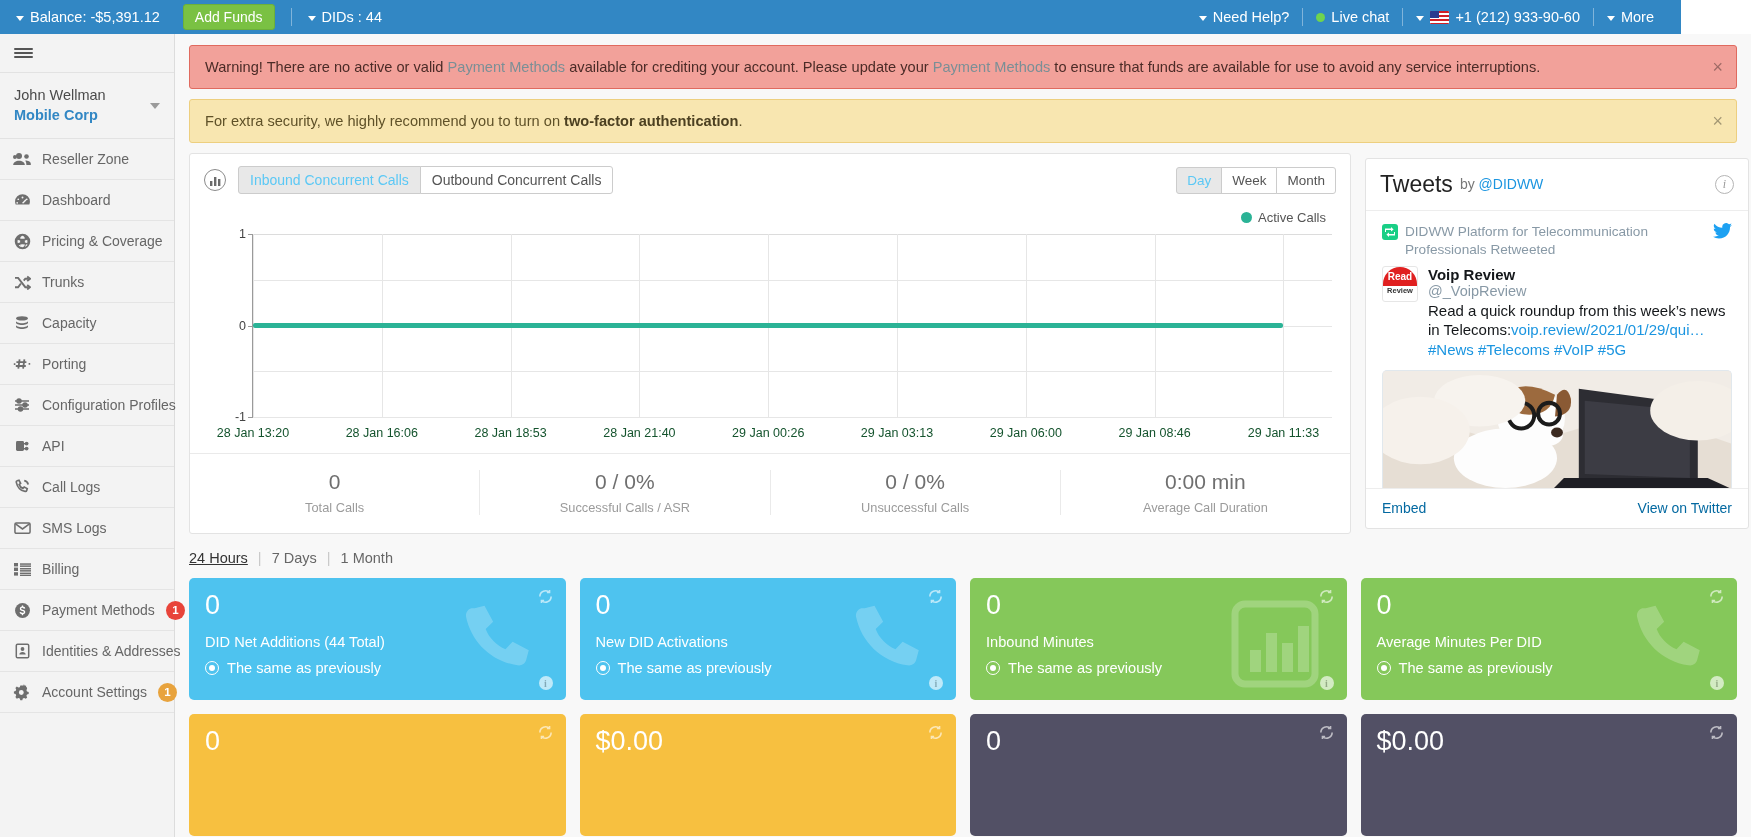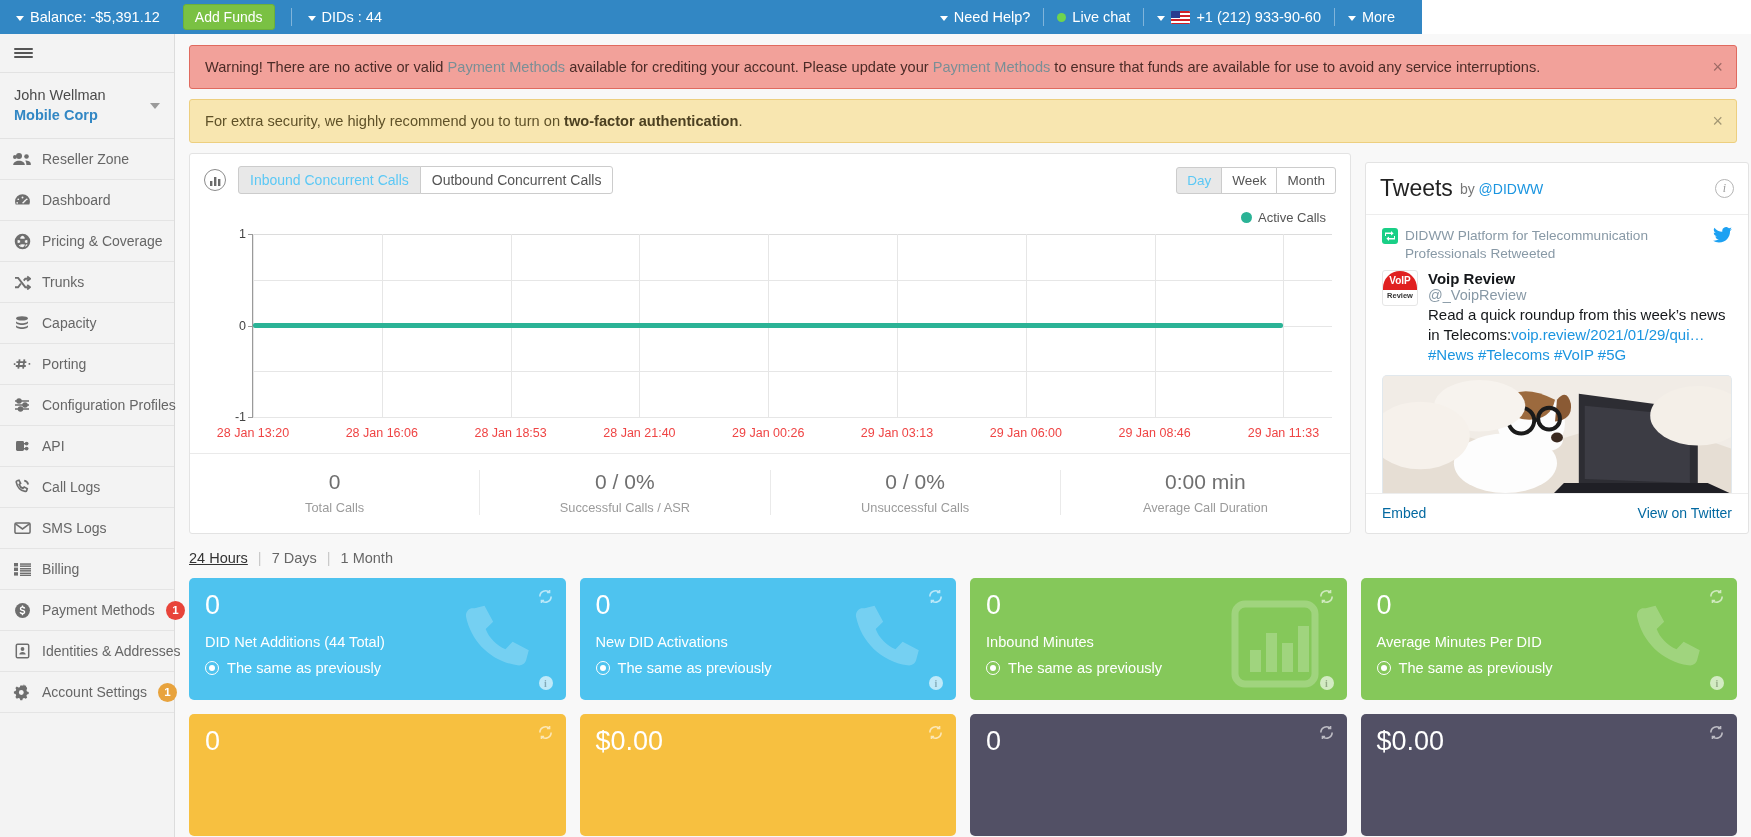--- a/index.html
+++ b/index.html
@@ -7,21 +7,21 @@
     width: 1751px; height: 837px;
     overflow: hidden;
     font-family: "Liberation Sans", sans-serif;
     background: #ffffff;
     color: #444;
   }
 
   
   .topbar {
     position: absolute; top: 0; left: 0;
-    width: 1422px; height: 34px;
+    width: 1681px; height: 34px;
     background: #3287c4;
     display: flex; align-items: center;
     color: #ffffff; font-size: 14.5px;
     padding: 0 14px;
     z-index: 40;
   }
   .topbar-left { display: flex; align-items: center; gap: 0; }
   .topbar-right { margin-left: auto; display: flex; align-items: center; }
   .tb-item {
     display: flex; align-items: center; gap: 6px;
@@ -142,21 +142,21 @@
   .alert a { color: #7a8f96; text-decoration: none; }
   .alert.warn b { font-weight: bold; color: #4c4021; }
   .alert-close {
     position: absolute; right: 13px; top: 50%;
     transform: translateY(-50%);
     font-size: 18px; line-height: 1; color: rgba(0,0,0,.35);
     cursor: pointer; background: none; border: none;
     font-family: "Liberation Sans", sans-serif;
   }
 
-  .content-row { display: flex; gap: 14px; align-items: flex-end; }
+  .content-row { display: flex; gap: 14px; align-items: center; }
   .col-left { width: 1162px; flex: 0 0 1162px; }
   .col-right { width: 384px; flex: 0 0 384px; }
 
   .panel {
     background: #fff; border: 1px solid #e3e3e3; border-radius: 3px;
   }
 
   
   .chart-head {
     display: flex; align-items: center;
@@ -207,21 +207,21 @@
   .ytick {
     position: absolute; right: 100%; margin-right: 7px;
     font-size: 12.5px; color: #444; transform: translateY(-50%);
     white-space: nowrap;
   }
   .ytickmark {
     position: absolute; left: -5px; width: 5px; height: 1px; background: #9a9a9a;
   }
   .xtick {
     position: absolute; top: 100%; margin-top: 9px;
-    font-size: 12.5px; color: #ef4444; transform: translateX(-50%);
+    font-size: 12.5px; color: #14532d; transform: translateX(-50%);
     white-space: nowrap;
   }
 
   .stats-row {
     display: flex; border-top: 1px solid #eaeaea;
     padding: 16px 0 18px 0;
   }
   .stat {
     flex: 1; text-align: center; border-right: 1px solid #eaeaea;
   }
@@ -669,21 +669,21 @@
             <span class="rt-icon">
               <svg width="10" height="10" viewBox="0 0 10 10" fill="currentColor">
                 <path d="M1 3h5v1.6L8.6 2.4 6 0v1.6H0V5h1V3zM9 7H4V5.4L1.4 7.6 4 10V8.4h6V5H9v2z"></path>
               </svg>
             </span>
             <span>DIDWW Platform for Telecommunication Professionals Retweeted</span>
           </div>
 
           <div class="tweet-main">
             <div class="tw-avatar">
-              <span class="voip">VoIP</span>
+              <span class="voip">Read</span>
               <span class="rev">Review</span>
             </div>
             <div style="flex:1;min-width:0;">
               <div class="tw-name">Voip Review</div>
               <div class="tw-handle">@_VoipReview</div>
               <div class="tw-text"><span>Read a quick roundup from this week’s news in Telecoms:</span><a href="#">voip.review/2021/01/29/qui…</a><a href="#">#News #Telecoms #VoIP #5G</a></div>
             </div>
           </div>
         </div>
 

